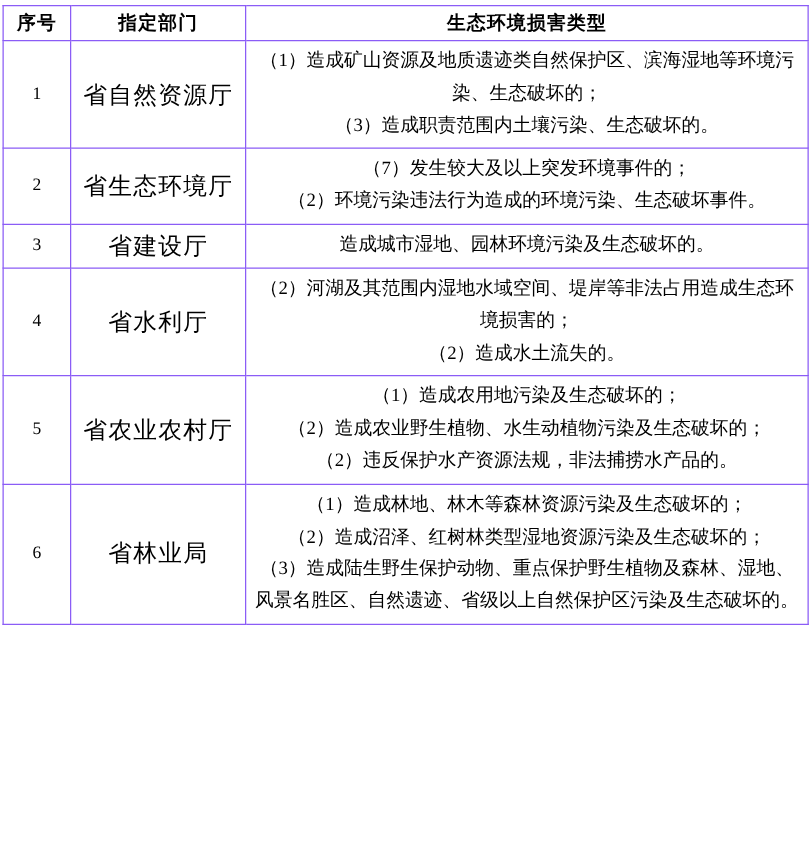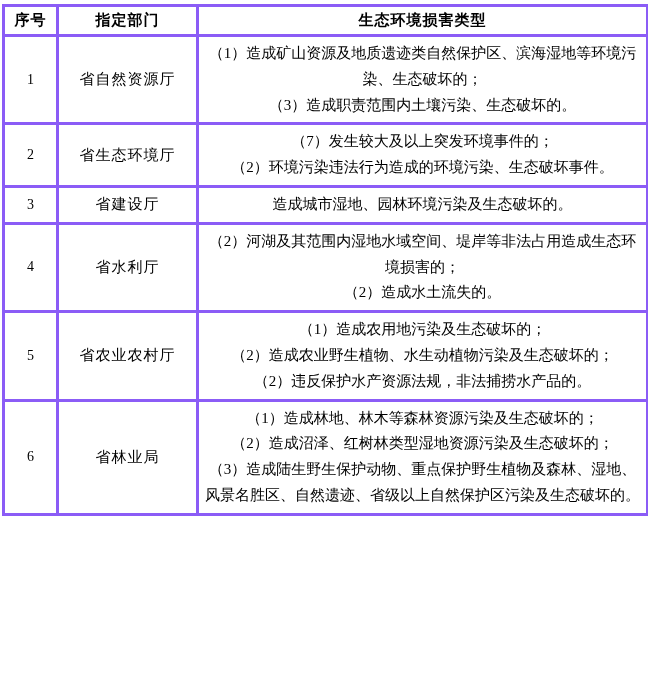--- a/index.html
+++ b/index.html
@@ -21,21 +21,21 @@
     overflow: hidden;
   }
   table.damage-table {
     border-collapse: collapse;
     width: 644px;
     margin: 0 auto;
     table-layout: fixed;
   }
   table.damage-table th,
   table.damage-table td {
-    border: 3px solid #8b5cf6;
+    border: 1px solid #8b5cf6;
     vertical-align: middle;
     padding: 4px 6px;
     box-sizing: border-box;
   }
   thead th {
     font-weight: bold;
     text-align: center;
     font-size: 15px;
     padding-top: 6px;
     padding-bottom: 6px;
@@ -44,21 +44,21 @@
   col.c-no { width: 54px; }
   col.c-dept { width: 140px; }
   col.c-type { width: 450px; }
 
   td.cell-no {
     text-align: center;
     font-size: 14px;
   }
   td.cell-dept {
     text-align: center;
-    font-size: 15px;
+    font-size: 19px;
     letter-spacing: 1px;
   }
   td.cell-type {
     text-align: center;
     font-size: 15px;
     line-height: 1.72;
     padding-left: 8px;
     padding-right: 6px;
   }
   td.cell-type p {

